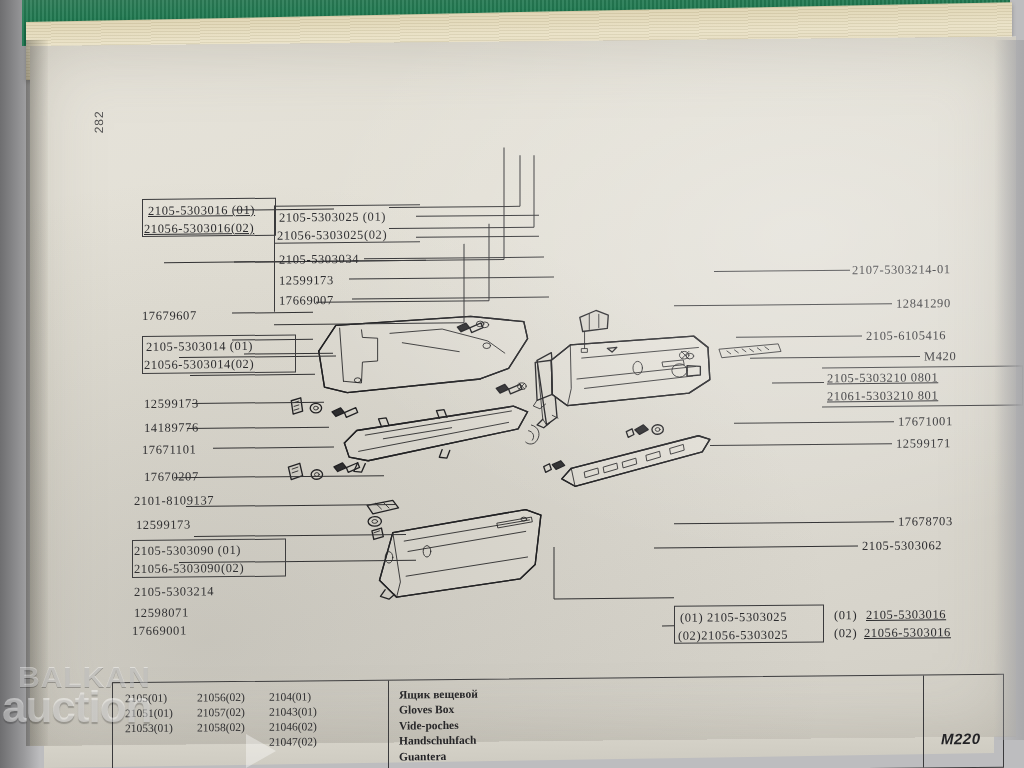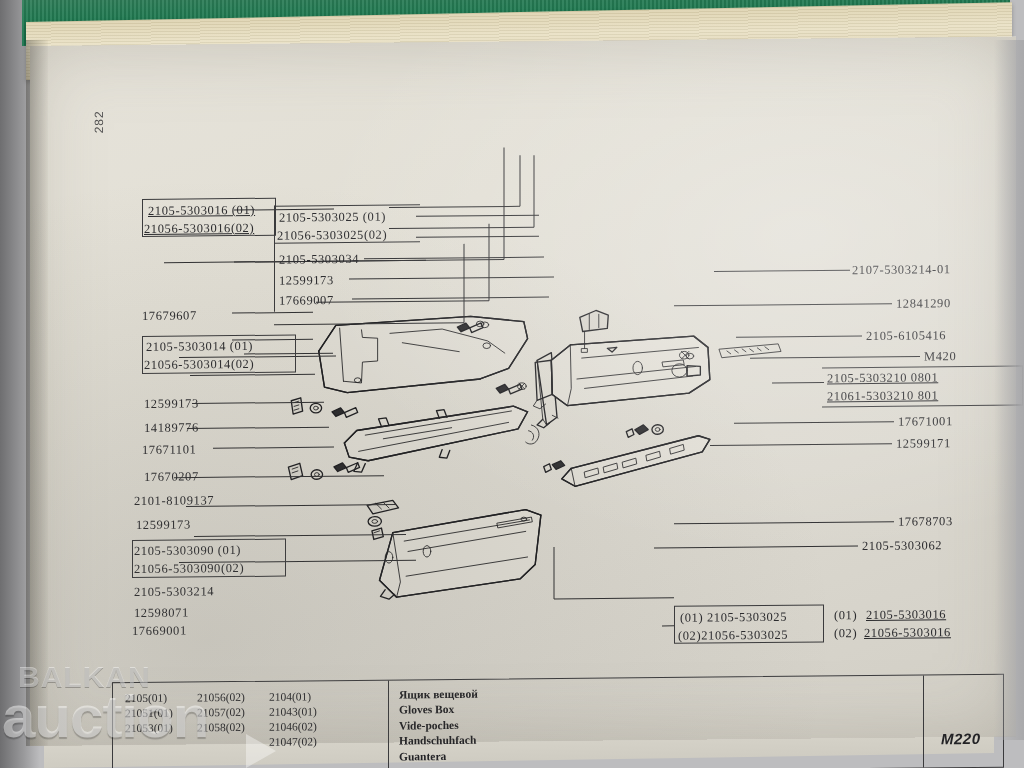--- a/index.html
+++ b/index.html
@@ -140,21 +140,21 @@
   .wm-balkan{
     position:absolute;left:18px;top:4px;
     font-family:"Liberation Sans", sans-serif;font-weight:bold;
     font-size:30px;letter-spacing:1px;
     color:rgba(255,255,255,.42);
     text-shadow:0 1px 0 rgba(0,0,0,.25);
   }
   .wm-auction{
     position:absolute;left:2px;top:26px;
     font-family:"Liberation Sans", sans-serif;font-weight:bold;
-    font-size:60px;letter-spacing:-1px;
+    font-size:44px;letter-spacing:-1px;
     color:rgba(255,255,255,.46);
     text-shadow:0 2px 1px rgba(0,0,0,.22);
   }
   .wm-tri{
     position:absolute;left:246px;top:78px;
     width:0;height:0;border-left:30px solid rgba(255,255,255,.38);
     border-top:17px solid transparent;border-bottom:17px solid transparent;
   }
 </style>
 </head>

